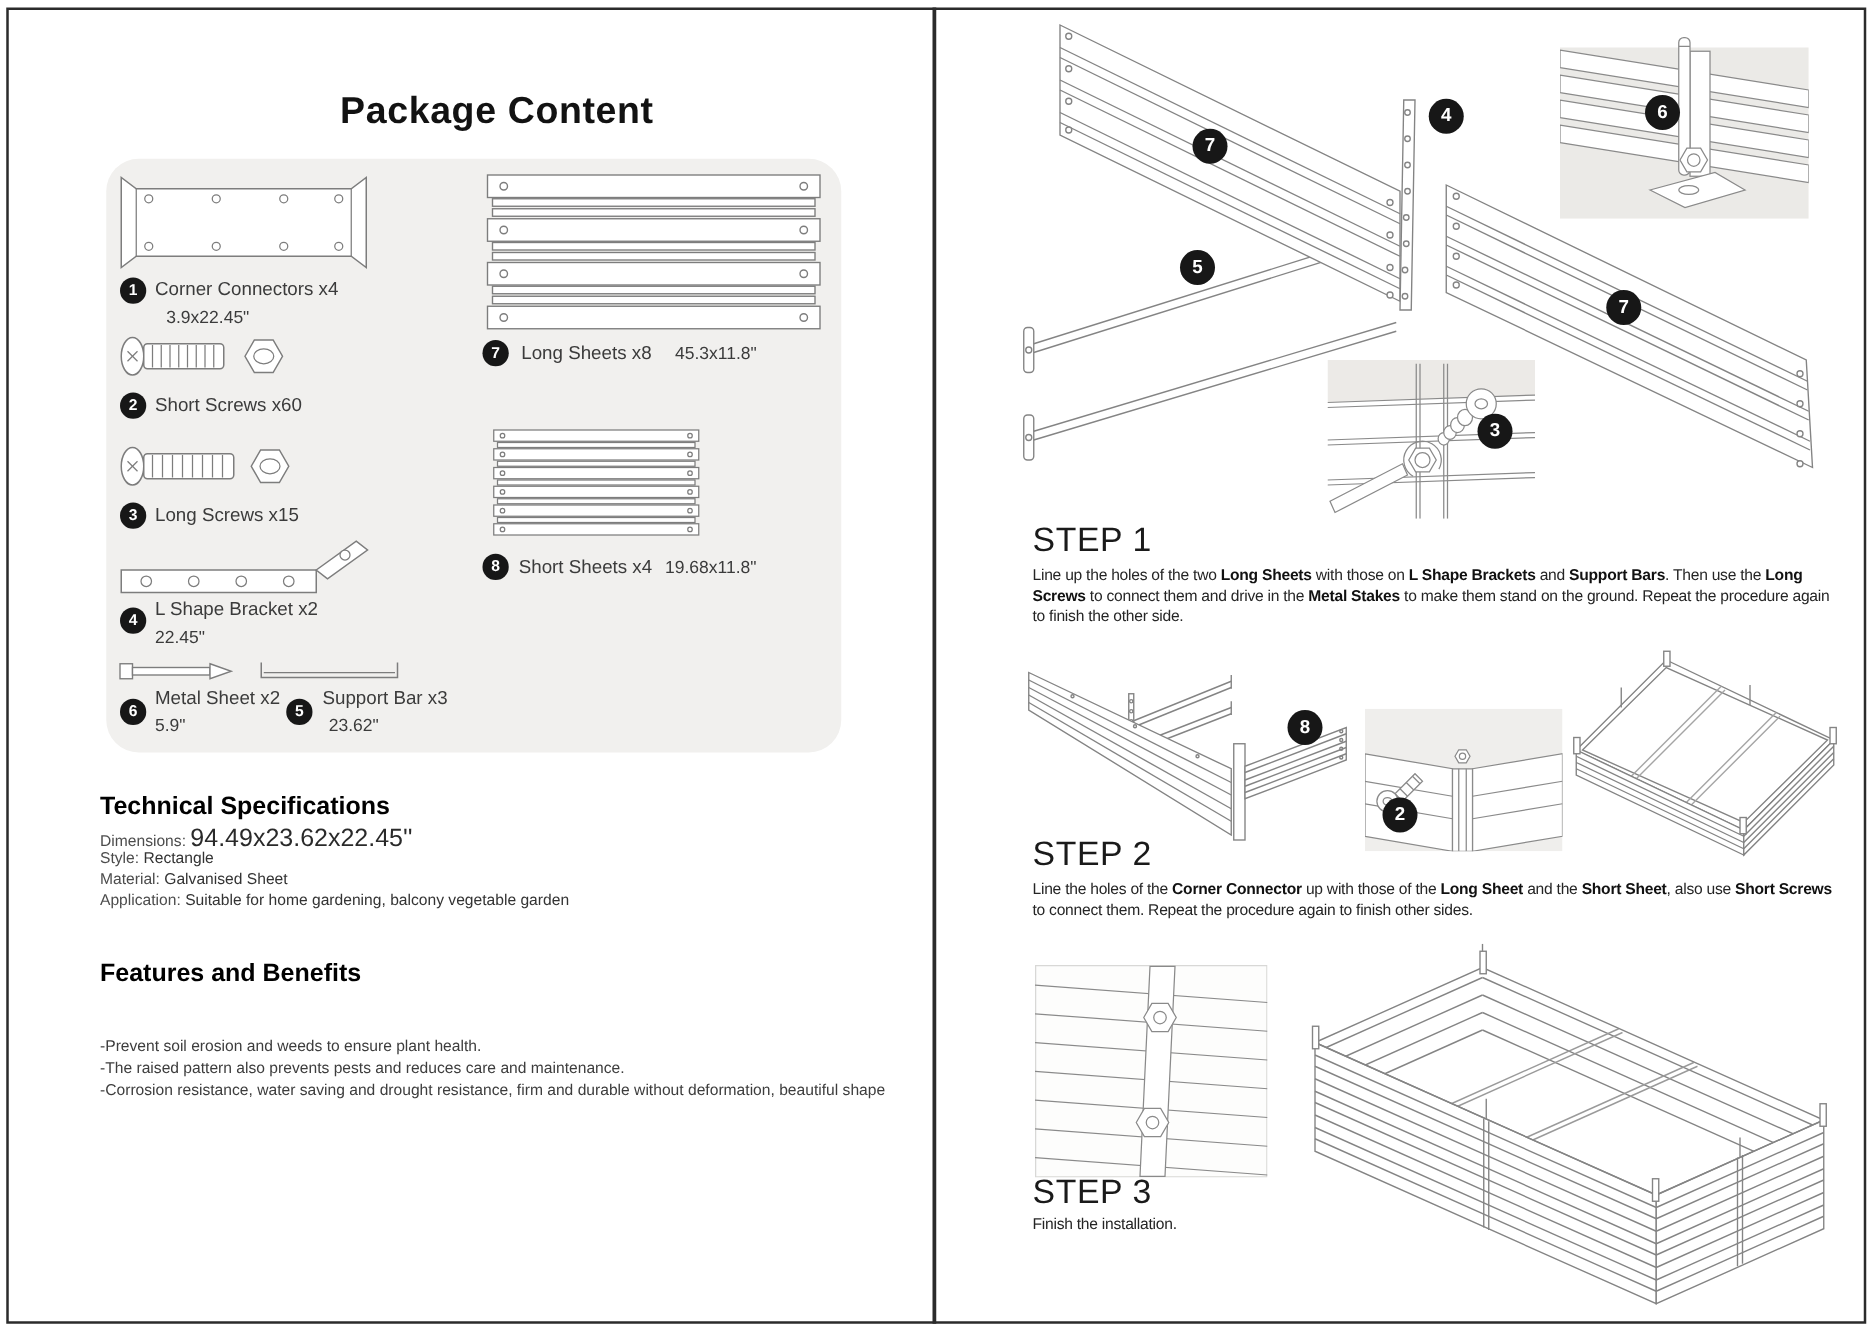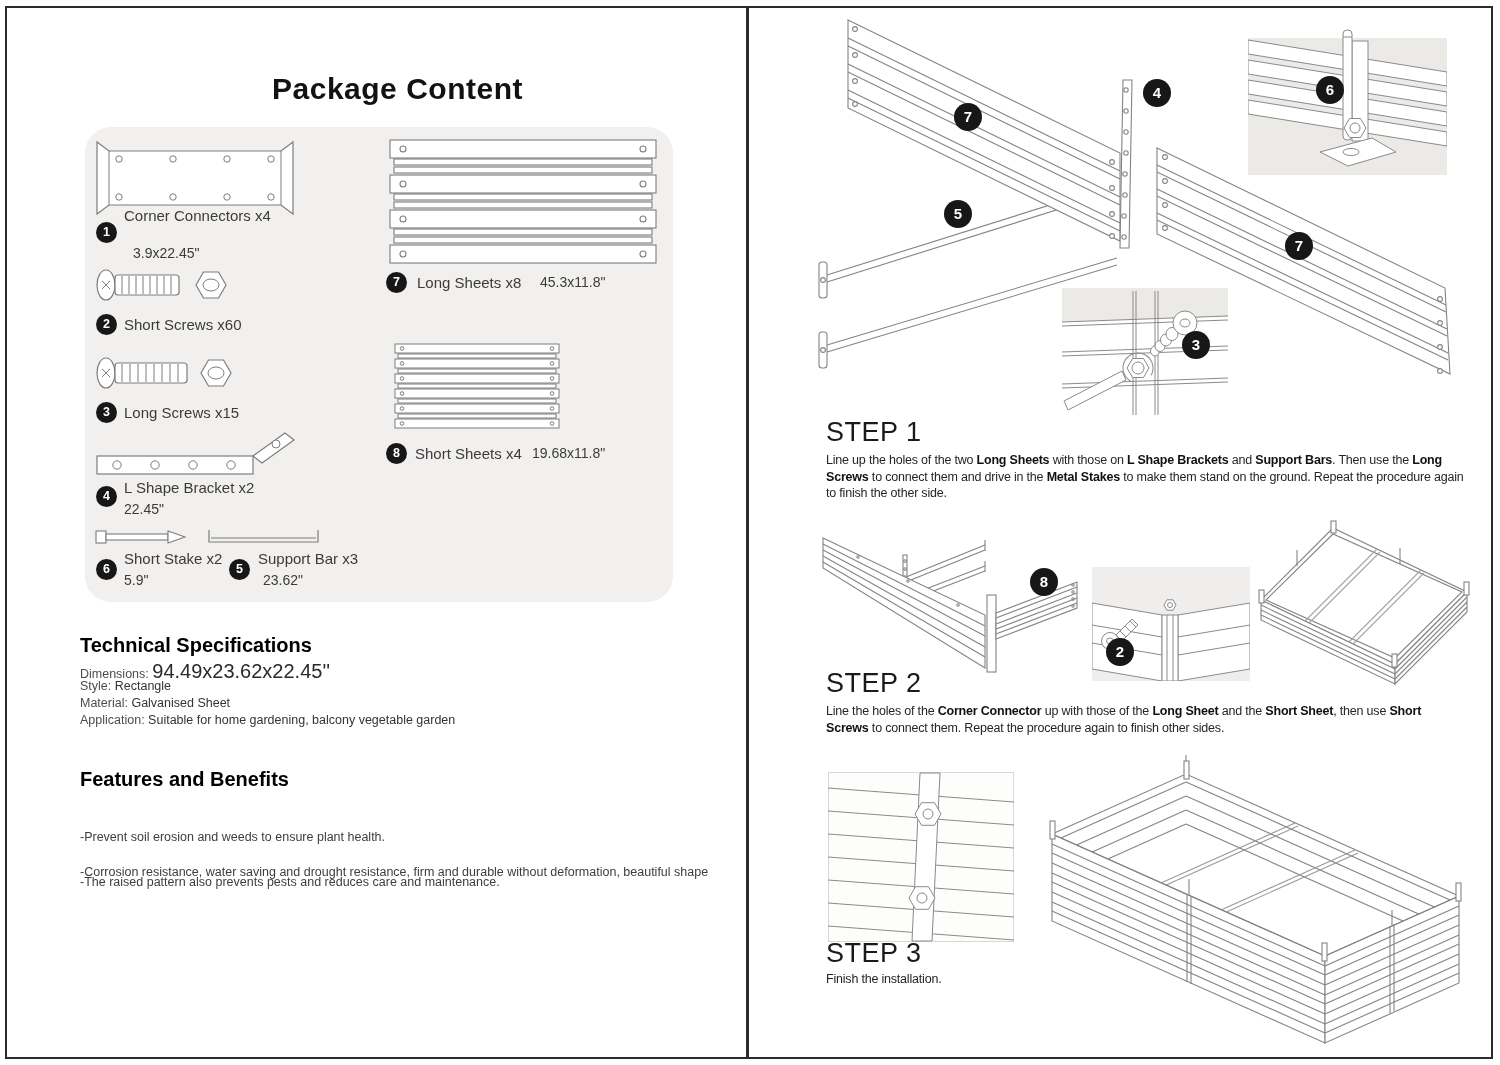--- a/index.html
+++ b/index.html
@@ -159,35 +159,35 @@
       <circle cx="9" cy="51.5" r="1.8"></circle>
         <circle cx="159" cy="51.5" r="1.8"></circle>
       <circle cx="9" cy="66.5" r="1.8"></circle>
         <circle cx="159" cy="66.5" r="1.8"></circle>
       <circle cx="9" cy="81.5" r="1.8"></circle>
         <circle cx="159" cy="81.5" r="1.8"></circle>
     </g>
   </svg>
 
   <div class="abs badge-sm" style="left:96px;top:222px;">1</div>
-  <div class="abs plabel" style="left:124px;top:207px;">Corner Connectors x4</div>
+  <div class="abs plabel" style="left:124px;top:223px;">Corner Connectors x4</div>
   <div class="abs psize" style="left:133px;top:245px;">3.9x22.45"</div>
 
   <div class="abs badge-sm" style="left:96px;top:314px;">2</div>
   <div class="abs plabel" style="left:124px;top:316px;">Short Screws x60</div>
 
   <div class="abs badge-sm" style="left:96px;top:402px;">3</div>
   <div class="abs plabel" style="left:124px;top:404px;">Long Screws x15</div>
 
   <div class="abs badge-sm" style="left:96px;top:486px;">4</div>
   <div class="abs plabel" style="left:124px;top:479px;">L Shape Bracket x2</div>
   <div class="abs psize" style="left:124px;top:501px;">22.45"</div>
 
   <div class="abs badge-sm" style="left:96px;top:559px;">6</div>
-  <div class="abs plabel" style="left:124px;top:550px;">Short Stake x2</div>
+  <div class="abs plabel" style="left:124px;top:550px;">Metal Sheet x2</div>
   <div class="abs psize" style="left:124px;top:572px;">5.9"</div>
 
   <div class="abs badge-sm" style="left:229px;top:559px;">5</div>
   <div class="abs plabel" style="left:258px;top:550px;">Support Bar x3</div>
   <div class="abs psize" style="left:263px;top:572px;">23.62"</div>
 
   <div class="abs badge-sm" style="left:386px;top:272px;">7</div>
   <div class="abs plabel" style="left:417px;top:274px;">Long Sheets x8</div>
   <div class="abs psize" style="left:540px;top:274px;">45.3x11.8"</div>
 
@@ -208,21 +208,21 @@
     <span>Material:</span>
     <span class="val">Galvanised Sheet</span>
   </div>
   <div class="abs spec" style="left:80px;top:713px;">
     <span>Application:</span>
     <span class="val">Suitable for home gardening, balcony vegetable garden</span>
   </div>
 
   <div class="abs h2" style="left:80px;top:768px;">Features and Benefits</div>
   <div class="abs feat" style="left:80px;top:829px;">-Prevent soil erosion and weeds to ensure plant health.</div>
-  <div class="abs feat" style="left:80px;top:874px;">-The raised pattern also prevents pests and reduces care and maintenance.</div>
+  <div class="abs feat" style="left:80px;top:846px;">-The raised pattern also prevents pests and reduces care and maintenance.</div>
   <div class="abs feat" style="left:80px;top:864px;">-Corrosion resistance, water saving and drought resistance, firm and durable without deformation, beautiful shape</div>
 
   <svg class="abs" style="left:818px;top:12px;" width="672" height="402" viewBox="0 0 672 402">
     <g stroke="#848484" stroke-width="1.1" fill="none">
 
       <rect x="1" y="250" width="8" height="36" rx="3" fill="#fff"></rect>
         <circle cx="5" cy="268" r="2.4" fill="#fff"></circle>
       <line x1="9" y1="263" x2="299" y2="172"></line>
         <line x1="9" y1="270" x2="299" y2="179"></line>
       <rect x="1" y="320" width="8" height="36" rx="3" fill="#fff"></rect>
@@ -415,21 +415,21 @@
         <line x1="38" y1="54" x2="44" y2="60" fill="none"></line>
       <circle cx="18" cy="74" r="8.5"></circle>
       <ellipse cx="18" cy="74" rx="3.5" ry="3" fill="none"></ellipse>
     </g>
   </svg>
 
   <div class="abs badge" style="left:1030px;top:568px;">8</div>
   <div class="abs badge" style="left:1106px;top:638px;">2</div>
 
   <div class="abs step-h" style="left:826px;top:668px;">STEP 2</div>
-  <div class="abs step-p" style="left:826px;top:703px;"><span>Line the holes of the </span><span class="b">Corner Connector</span><span> up with those of the </span><span class="b">Long Sheet</span><span> and the </span><span class="b">Short Sheet</span><span>, then use </span><span class="b">Short Screws</span><span> to connect them. Repeat the procedure again to finish other sides.</span></div>
+  <div class="abs step-p" style="left:826px;top:703px;"><span>Line the holes of the </span><span class="b">Corner Connector</span><span> up with those of the </span><span class="b">Long Sheet</span><span> and the </span><span class="b">Short Sheet</span><span>, also use </span><span class="b">Short Screws</span><span> to connect them. Repeat the procedure again to finish other sides.</span></div>
 
   <svg class="abs" style="left:828px;top:772px;" width="186" height="170" viewBox="0 0 186 170">
     <rect x="0.5" y="0.5" width="185" height="169" fill="#fdfdfc" stroke="#d8d8d6"></rect>
     <g stroke="#8a8a8a" stroke-width="1" fill="none">
       <line x1="0" y1="16" x2="186" y2="30"></line>
         <line x1="0" y1="39" x2="186" y2="53"></line>
       <line x1="0" y1="62" x2="186" y2="76"></line>
         <line x1="0" y1="85" x2="186" y2="99"></line>
       <line x1="0" y1="108" x2="186" y2="122"></line>
         <line x1="0" y1="131" x2="186" y2="145"></line>

